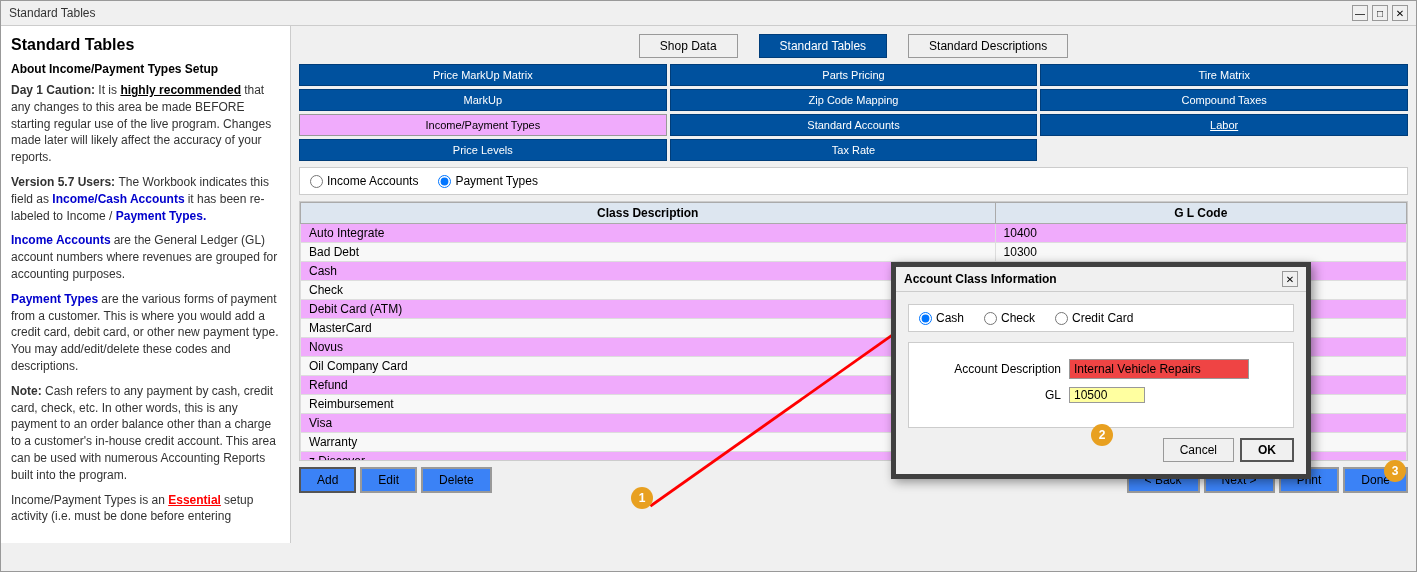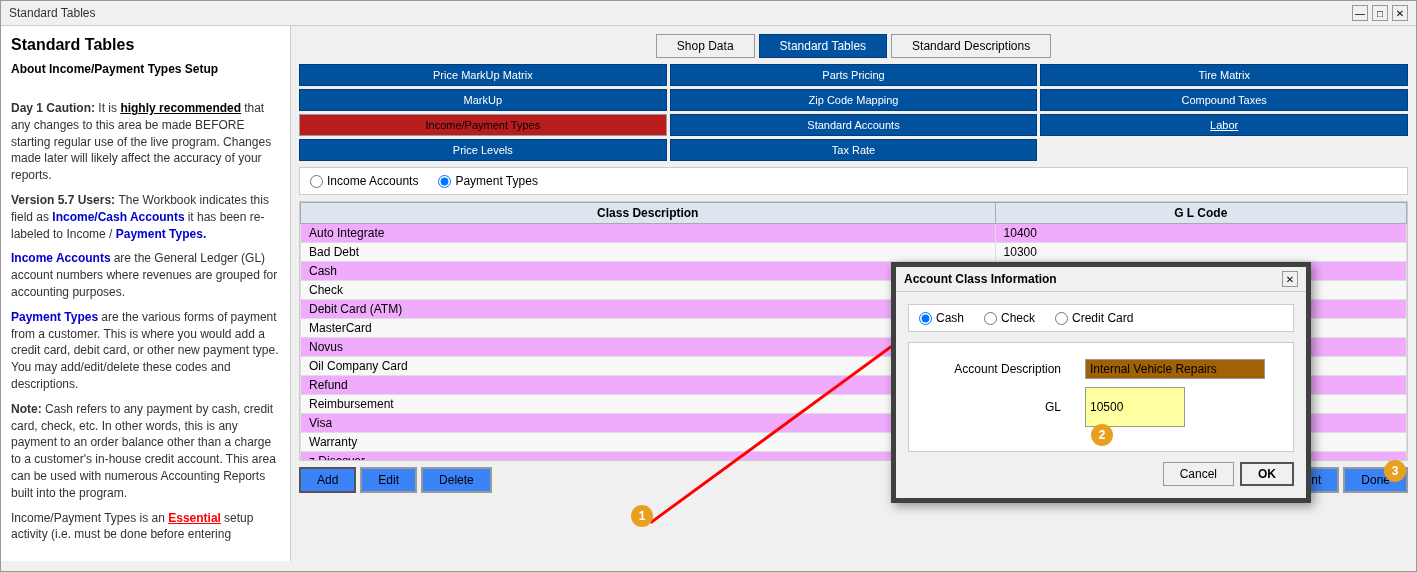--- a/index.html
+++ b/index.html
@@ -43,35 +43,35 @@
       width: 290px;
       background: white;
       border-right: 1px solid #ccc;
       padding: 10px;
       overflow-y: auto;
       max-height: 540px;
     }
 
     .sidebar-title { font-size: 16px; font-weight: bold; margin-bottom: 8px; }
 
-    .sidebar-section-title { font-weight: bold; font-size: 12px; margin-bottom: 24px; }
+    .sidebar-section-title { font-weight: bold; font-size: 12px; margin-bottom: 6px; }
 
     .sidebar p { font-size: 11px; margin-bottom: 8px; line-height: 1.4; color: #333; }
 
     
     .main-content {
       flex: 1;
       padding: 8px;
       background: #f0f0f0;
     }
 
     
     .top-nav {
       display: flex;
-      gap: 4px;
+      gap: 21px;
       margin-bottom: 6px;
       justify-content: center;
     }
 
     .nav-btn {
       padding: 4px 20px;
       background: #f0f0f0;
       border: 1px solid #999;
       cursor: pointer;
       font-size: 12px;
@@ -95,21 +95,21 @@
       padding: 4px 8px;
       background: #00519e;
       color: white;
       border: 1px solid #003d7a;
       cursor: pointer;
       font-size: 11px;
       text-align: center;
     }
 
     .grid-btn.active {
-      background: #b91c1c;
+      background: #f0abfc;
       color: #000;
       border: 1px solid #999;
     }
 
     .grid-btn.underline {
       text-decoration: underline;
     }
 
     
     .radio-group {
@@ -232,38 +232,38 @@
 
     .form-row {
       display: flex;
       align-items: center;
       margin-bottom: 8px;
     }
 
     .form-label {
       width: 140px;
       text-align: right;
-      margin-right: 24px;
+      margin-right: 8px;
       font-size: 12px;
     }
 
     .form-input {
-      background: #a16207;
+      background: #ef4444;
       border: 1px solid #999;
       padding: 2px 4px;
       font-size: 12px;
       width: 180px;
     }
 
     .form-input-sm {
       background: #ffffa0;
       border: 1px solid #999;
-      padding: 12px 4px;
-      font-size: 12px;
-      width: 100px;
+      padding: 0 4px;
+      font-size: 12px;
+      width: 76px;
     }
 
     .dialog-btn-row {
       display: flex;
       justify-content: flex-end;
       gap: 6px;
     }
 
     .dialog-btn {
       padding: 3px 16px;

